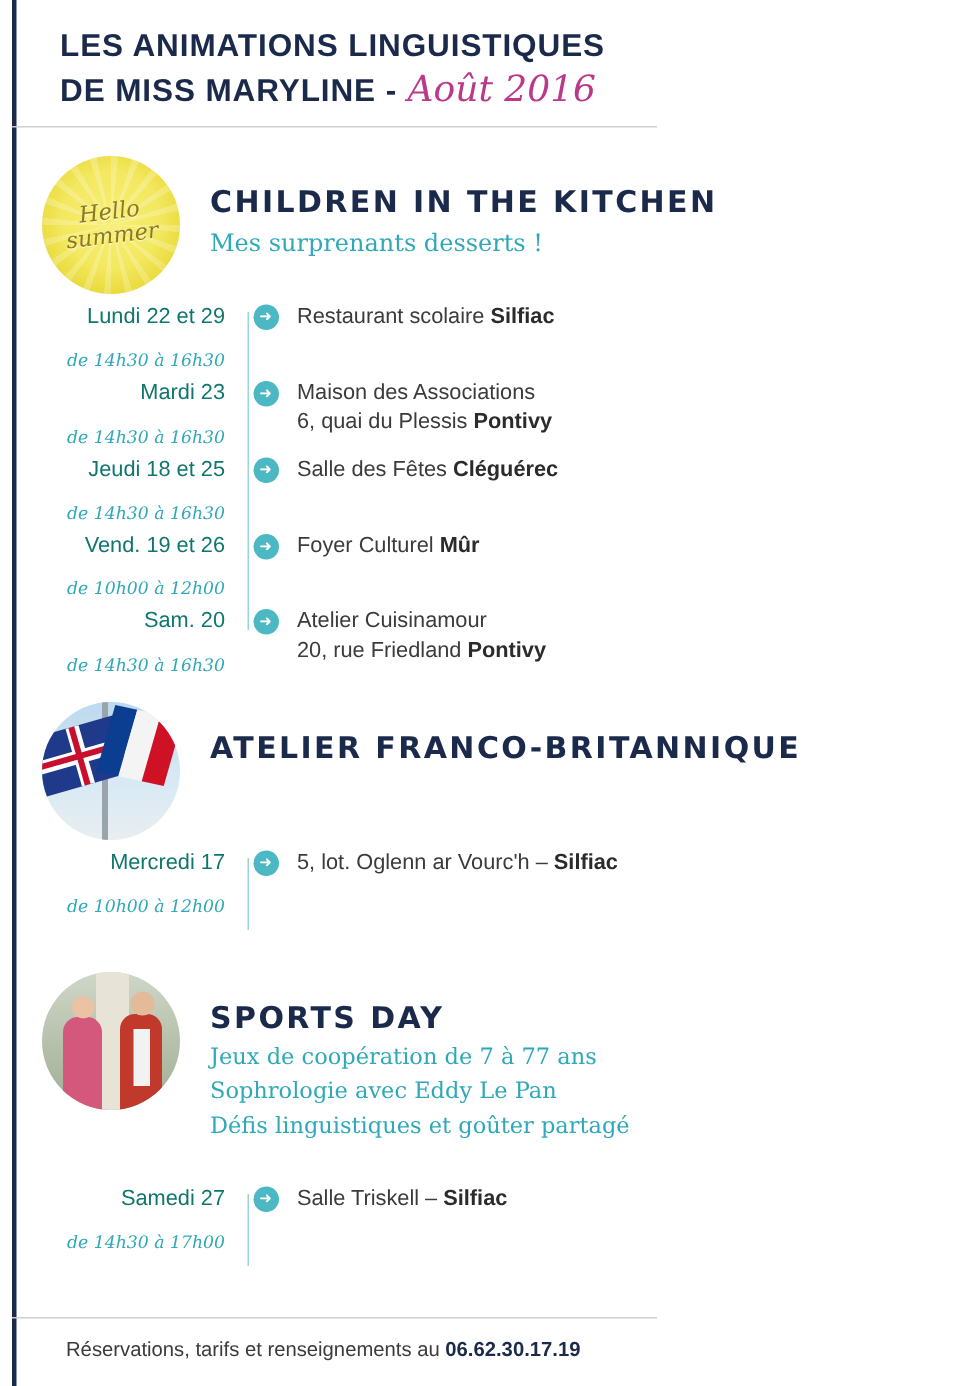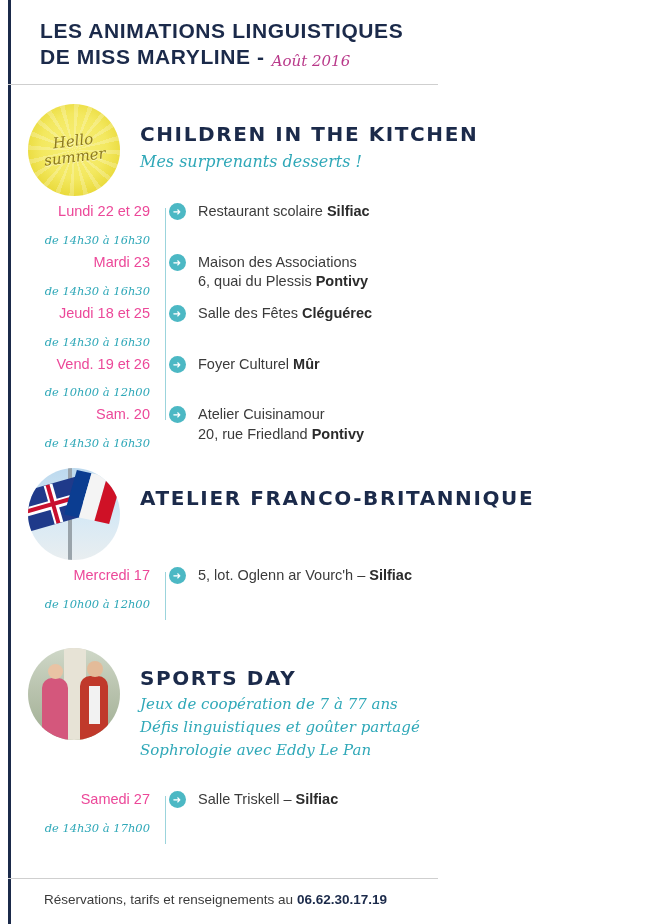--- a/index.html
+++ b/index.html
@@ -49,21 +49,21 @@
     text-transform: uppercase;
     line-height: 1.25;
     display: flex;
     align-items: flex-end;
     gap: 7px;
   }
   .title-month {
     font-family: "DejaVu Serif", serif;
     font-style: italic;
     font-weight: normal;
-    font-size: 15px;
+    font-size: 24px;
     color: #b9398a;
     text-transform: none;
     letter-spacing: 0;
   }
   .header-sep {
     position: absolute;
     left: 8px;
     top: 84px;
     width: 430px;
     height: 1px;
@@ -264,21 +264,20 @@
   .sec-title {
     font-family: "DejaVu Sans", sans-serif;
     font-size: 20px;
     font-weight: bold;
     letter-spacing: 1.6px;
     color: #1b2a4a;
     text-transform: uppercase;
   }
   .sec-sub {
     font-family: "DejaVu Serif", serif;
-    font-style: italic;
     font-size: 16px;
     color: #2fa8b8;
     margin-top: 4px;
     line-height: 1.45;
   }
   .sec-sub.multi { font-size: 15px; }
 
   
   .rows {
     position: relative;
@@ -299,21 +298,21 @@
     padding-bottom: 6px;
   }
   .row .when {
     width: 150px;
     text-align: right;
     padding-right: 12px;
     flex: none;
   }
   .when .day {
     font-size: 14.5px;
-    color: #ec4899;
+    color: #0f766e;
     line-height: 1.3;
   }
   .when .hours {
     font-family: "DejaVu Serif", serif;
     font-style: italic;
     font-size: 11.5px;
     color: #2fa8b8;
     margin-top: 12px;
   }
   .bullet {
@@ -500,22 +499,22 @@
 <div class="section sec3">
   <div class="sec-head">
     <div class="circle circle-photo">
       <div class="ph-wall"></div>
       <div class="ph-p1"></div>
       <div class="ph-p2"></div>
     </div>
     <div class="sec-titles">
       <div class="sec-title">SPORTS DAY</div>
       <div class="sec-sub multi">Jeux de coopération de 7 à 77 ans</div>
+      <div class="sec-sub multi" style="margin-top:1px">Sophrologie avec Eddy Le Pan</div>
       <div class="sec-sub multi" style="margin-top:1px">Défis linguistiques et goûter partagé</div>
-      <div class="sec-sub multi" style="margin-top:1px">Sophrologie avec Eddy Le Pan</div>
     </div>
   </div>
 
   <div class="rows" style="margin-top:50px">
     <div class="vline" style="height:48px"></div>
     <div class="row">
       <div class="when">
         <div class="day">Samedi 27</div>
         <div class="hours">de 14h30 à 17h00</div>
       </div>

